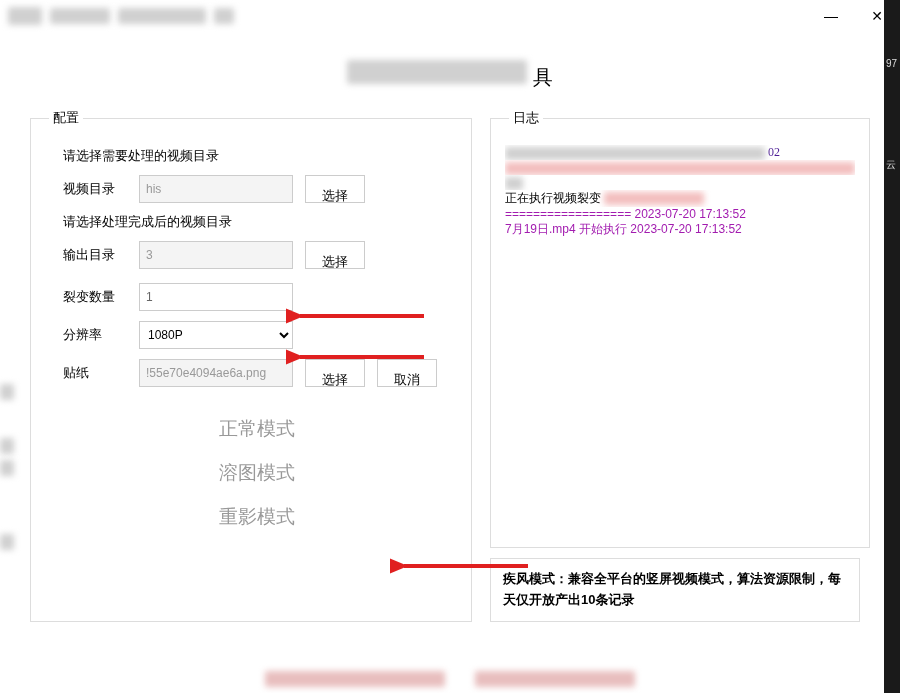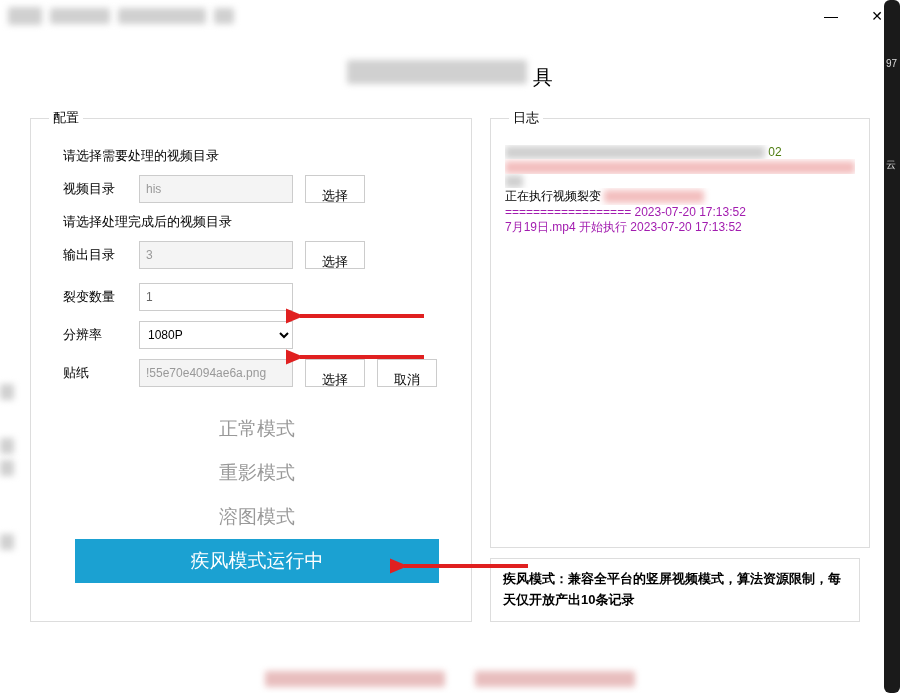--- a/index.html
+++ b/index.html
@@ -138,21 +138,21 @@
     .mode-btn.active {
       background: #1ba1d2;
       color: #fff;
     }
     .log-content {
       height: 388px;
       overflow: hidden;
       font-size: 12px;
     }
     .log-line { white-space: nowrap; overflow: hidden; }
-    .log-blue { color: #4d7c0f; }
+    .log-blue { color: #4c1d95; font-family: Liberation Serif, serif; }
     .log-red { color: #000000; }
     .log-black { color: #a21caf; }
     .hint-box {
       border: 1px solid #ddd;
       display: block;
       width: 370px;
       padding: 10px 12px;
       font-size: 13px;
       line-height: 1.6;
       margin-top: 10px;
@@ -168,21 +168,20 @@
       pointer-events: none;
     }
     
     .right-edge {
       position: absolute;
       right: 0;
       top: 0;
       width: 16px;
       height: 693px;
       background: #1a1a1a;
-      border-radius: 6px;
     }
     .right-edge .spot { position: absolute; left:2px; font-size:10px; color:#ddd; }
     .bottom-blur {
       position: absolute;
       bottom: 6px;
       left: 0; right: 0;
       display:flex;
       justify-content: center;
       gap: 30px;
     }
@@ -256,23 +255,22 @@
 
     <div class="form-row">
       <span class="form-label">贴纸</span>
       <input type="text" class="field greyed" value="!55e70e4094ae6a.png" style="">
       <button class="btn">选择</button>
       <button class="btn">取消</button>
     </div>
 
     <div class="mode-buttons">
       <button class="mode-btn">正常模式</button>
+      <button class="mode-btn">溶图模式</button>
       <button class="mode-btn">重影模式</button>
-      <button class="mode-btn">溶图模式</button>
-      <button class="mode-btn active">疾风模式运行中</button>
     </div>
   </fieldset>
 
   <div>
     <fieldset class="log-panel">
       <legend>日志</legend>
       <div class="log-content">
         <div class="log-line log-blue">
           <span class="blur-block log-blur" style="width:260px;height:13px"></span>
           <span>02</span>

